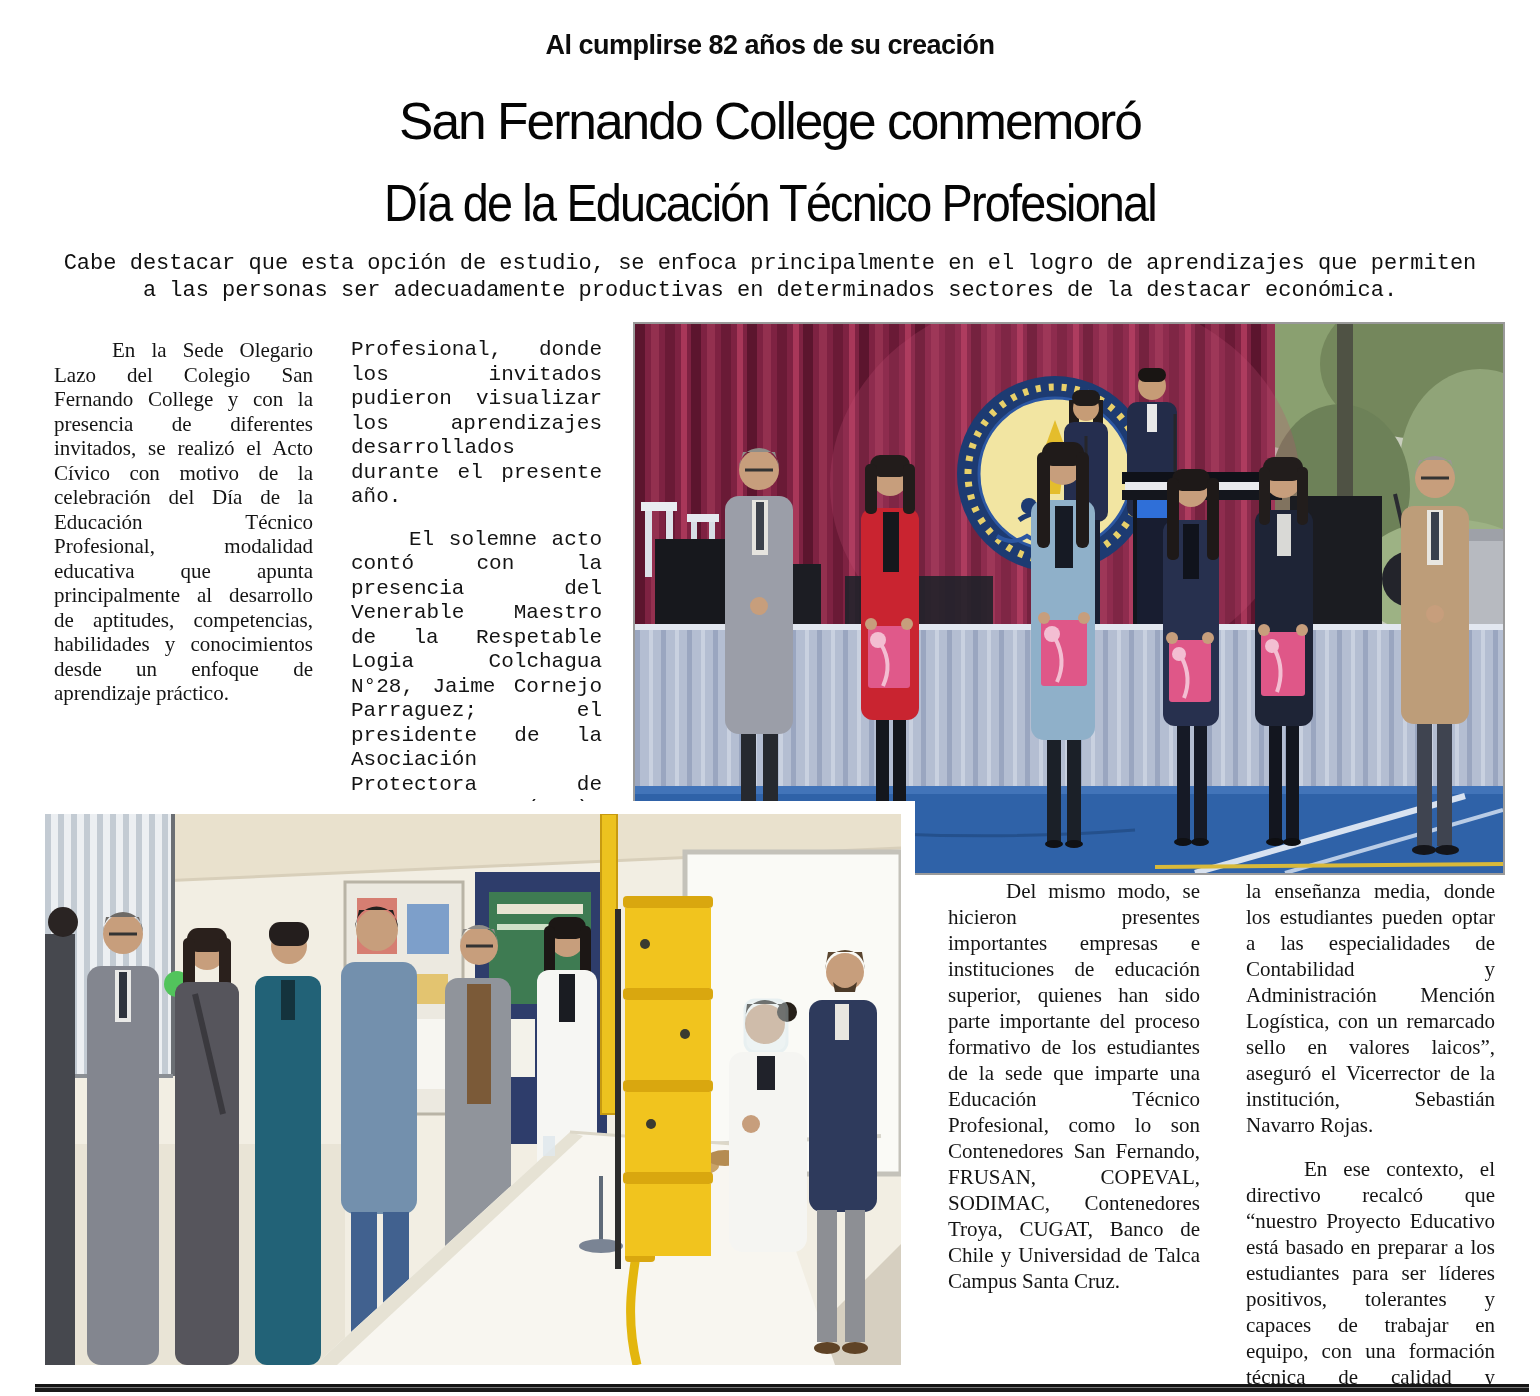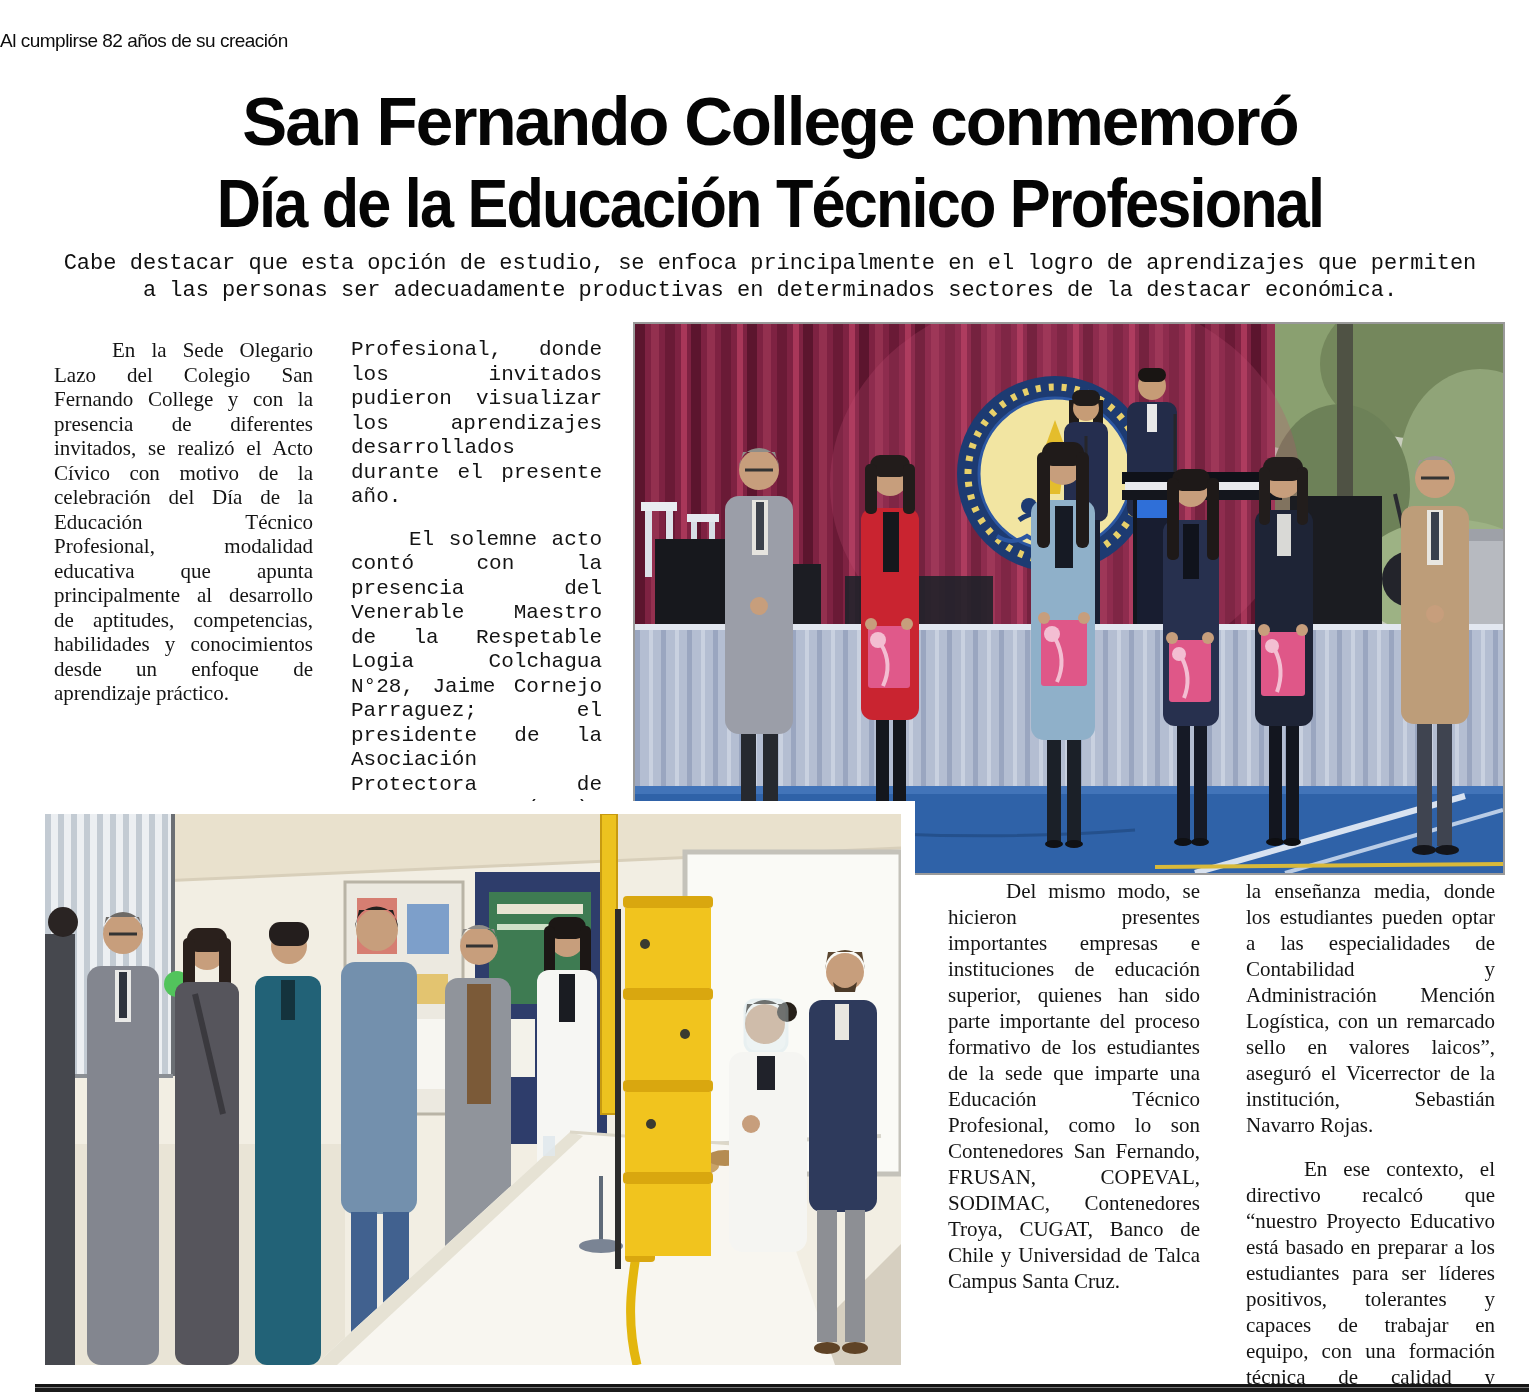--- a/index.html
+++ b/index.html
@@ -6,29 +6,30 @@
   .page{
     position:relative;
     width:1540px;height:1396px;
     background:#ffffff;
     font-family:"Liberation Serif", serif;
     color:#141414;
     overflow:hidden;
   }
   .kicker{
     position:absolute;top:30px;left:0;width:100%;
+    text-align:center;
     font-family:"Liberation Sans", sans-serif;
-    font-weight:normal;font-size:19px;letter-spacing:-0.5px;
+    font-weight:bold;font-size:27px;letter-spacing:-0.5px;
     color:#0d0d0d;
   }
   .headline{
     position:absolute;top:80px;left:0;width:100%;margin:0;
     text-align:center;
     font-family:"Liberation Sans", sans-serif;
-    font-weight:bold;font-size:68px;line-height:82px;
+    font-weight:normal;font-size:52px;line-height:82px;
     letter-spacing:-2px;color:#050505;
   }
   .hl-line{display:block;transform:scaleX(0.99);transform-origin:50% 50%;}
   .hl-line.squeeze{transform:scaleX(0.90);}
   .deck{
     position:absolute;top:250px;left:0;width:100%;margin:0;
     text-align:center;
     font-family:Liberation Mono, monospace;
     font-size:22px;line-height:27px;color:#101010;
   }

